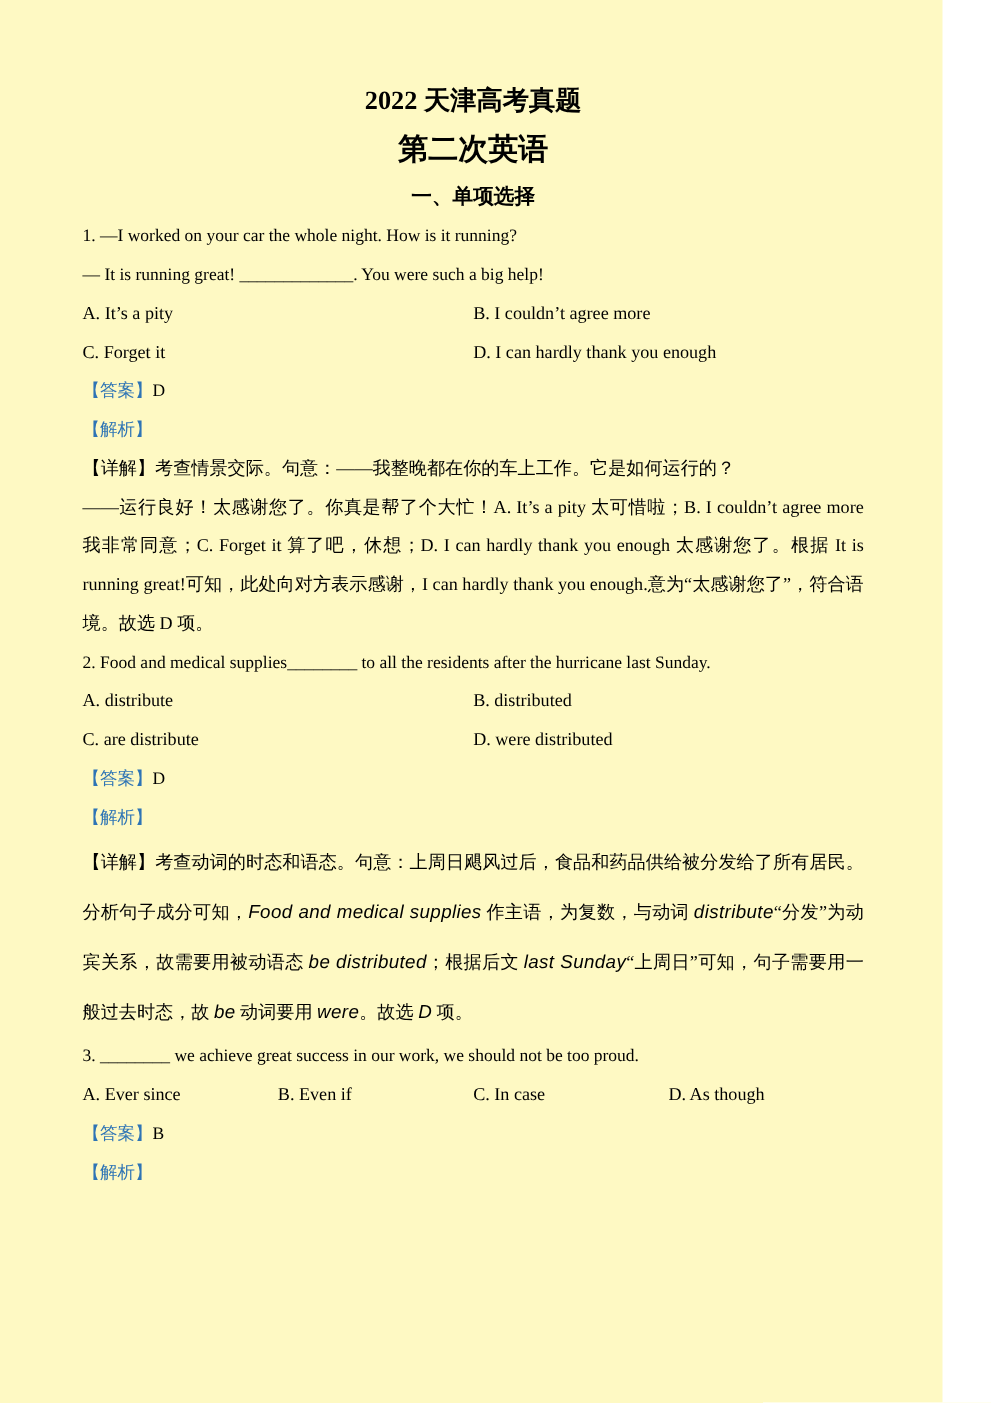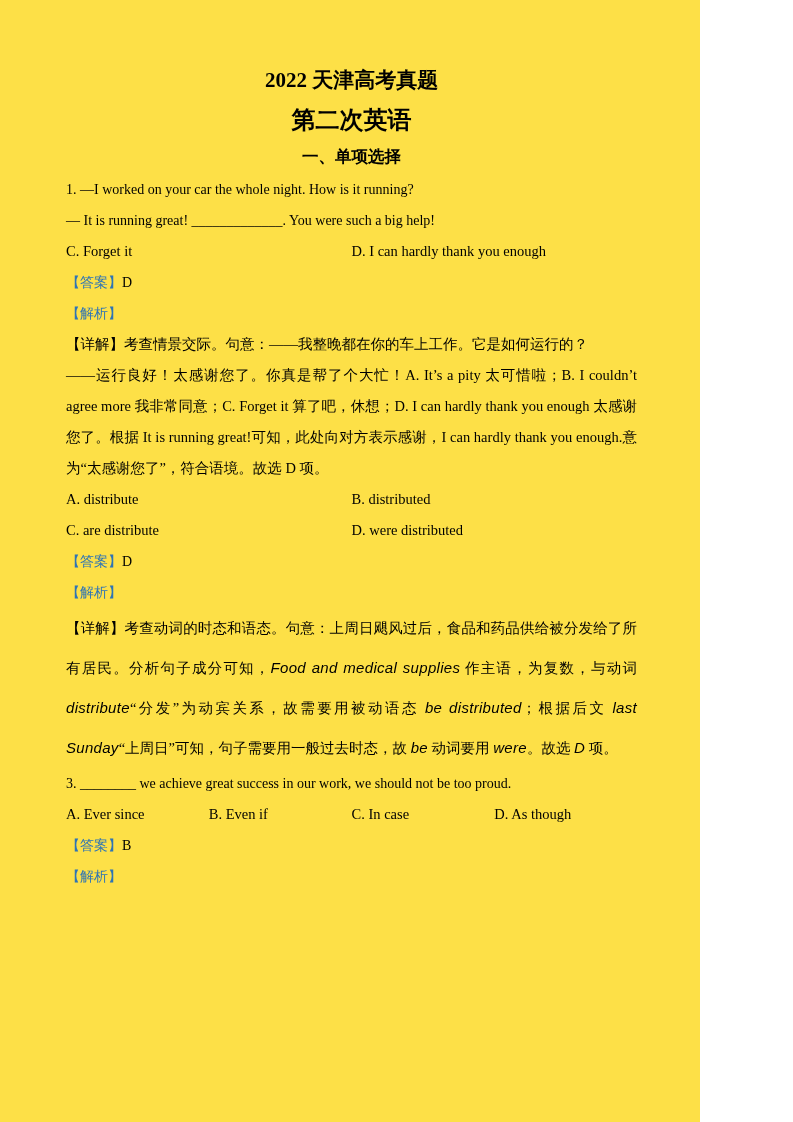--- a/index.html
+++ b/index.html
@@ -10,24 +10,24 @@
   body {
     width: 793px;
     height: 1122px;
     overflow: hidden;
     font-family: "Liberation Serif", "DejaVu Serif", serif;
     color: #000000;
     -webkit-font-smoothing: antialiased;
   }
   .page {
     box-sizing: border-box;
-    width: 700px;
+    width: 754px;
     height: 1122px;
     padding: 66px 63px 16px 66px;
-    background: #fde047;
+    background: #fef9c3;
   }
   .doc-title {
     margin: 0 0 12px 0;
     font-size: 21px;
     line-height: 28px;
     font-weight: bold;
     text-align: center;
   }
   .doc-subtitle {
     margin: 0 0 10px 0;
@@ -80,29 +80,34 @@
 <div class="page">
 
   <h1 class="doc-title">2022 天津高考真题</h1>
   <h2 class="doc-subtitle">第二次英语</h2>
   <h3 class="section-heading">一、单项选择</h3>
 
   <div>
     <p class="line">1. —I worked on your car the whole night. How is it running?</p>
     <p class="line">— It is running great! _____________. You were such a big help!</p>
     <div class="opt-row cols-2">
+      <span class="opt">A. It’s a pity</span>
+      <span class="opt">B. I couldn’t agree more</span>
+    </div>
+    <div class="opt-row cols-2">
       <span class="opt">C. Forget it</span>
       <span class="opt">D. I can hardly thank you enough</span>
     </div>
     <p class="line"><span class="blue">【答案】</span><span>D</span></p>
     <p class="line"><span class="blue">【解析】</span></p>
     <p class="para"><span>【详解】考查情景交际。句意：——我整晚都在你的车上工作。它是如何运行的？</span><br><span>——运行良好！太感谢您了。你真是帮了个大忙！A. It’s a pity 太可惜啦；B. I couldn’t agree more 我非常同意；C. Forget it 算了吧，休想；D. I can hardly thank you enough 太感谢您了。根据 It is running great!可知，此处向对方表示感谢，I can hardly thank you enough.意为“太感谢您了”，符合语境。故选 D 项。</span></p>
   </div>
 
   <div>
+    <p class="line">2. Food and medical supplies________ to all the residents after the hurricane last Sunday.</p>
     <div class="opt-row cols-2">
       <span class="opt">A. distribute</span>
       <span class="opt">B. distributed</span>
     </div>
     <div class="opt-row cols-2">
       <span class="opt">C. are distribute</span>
       <span class="opt">D. were distributed</span>
     </div>
     <p class="line"><span class="blue">【答案】</span><span>D</span></p>
     <p class="line"><span class="blue">【解析】</span></p>

